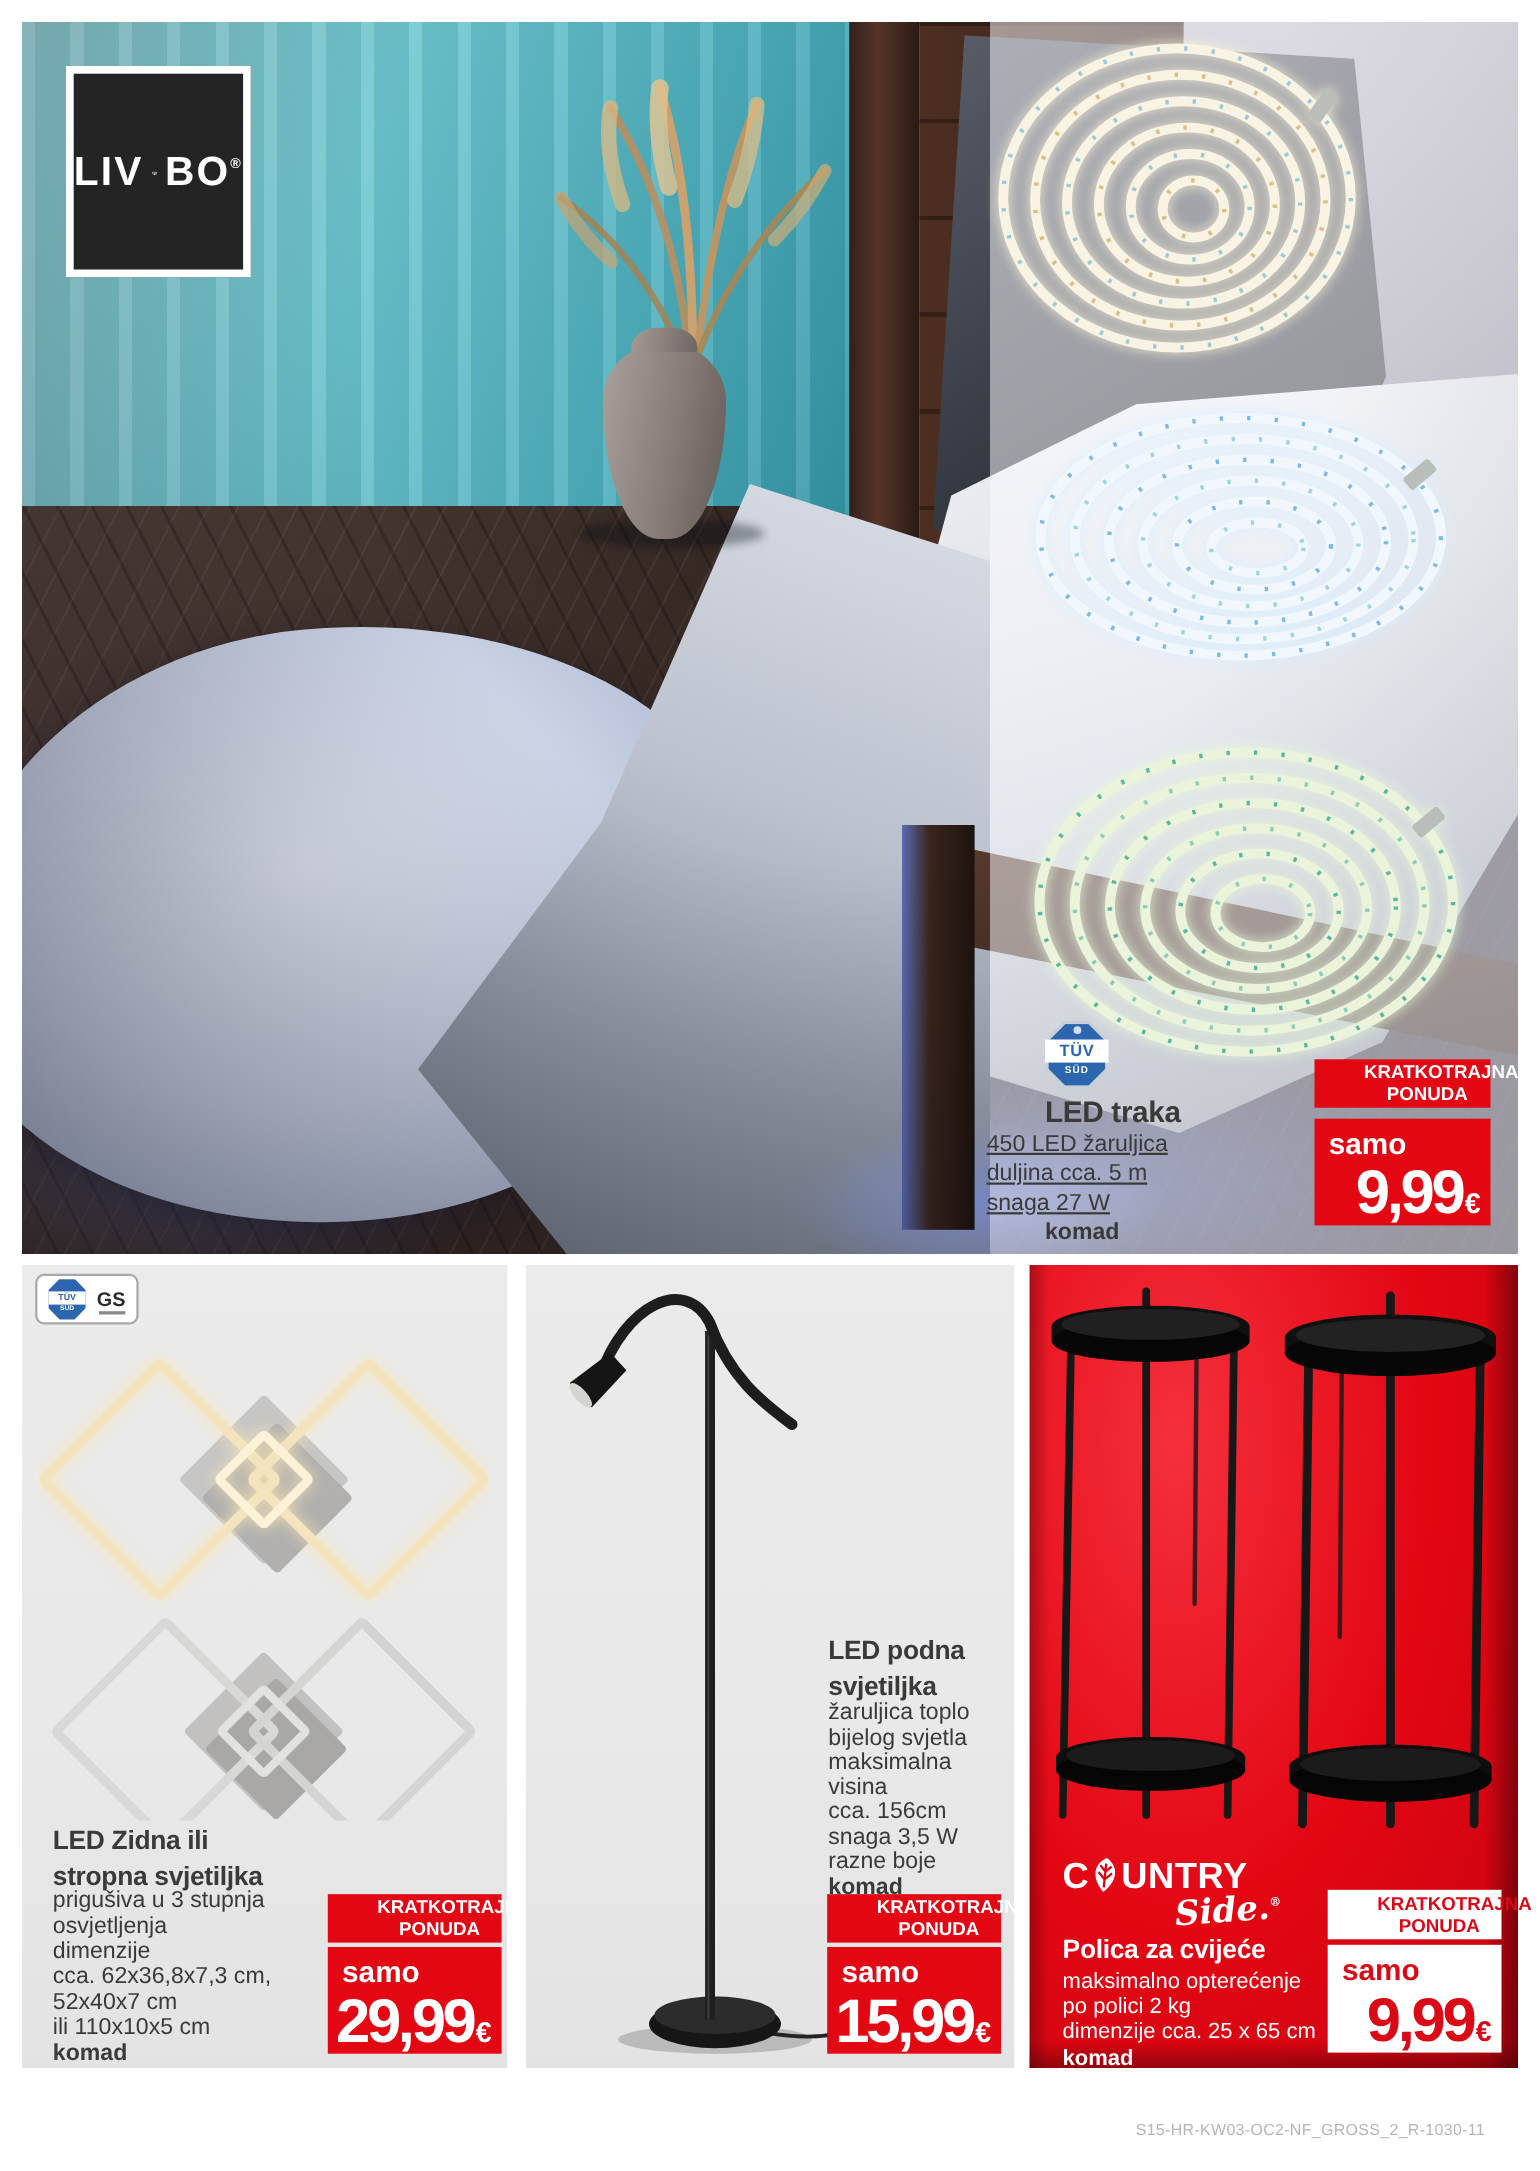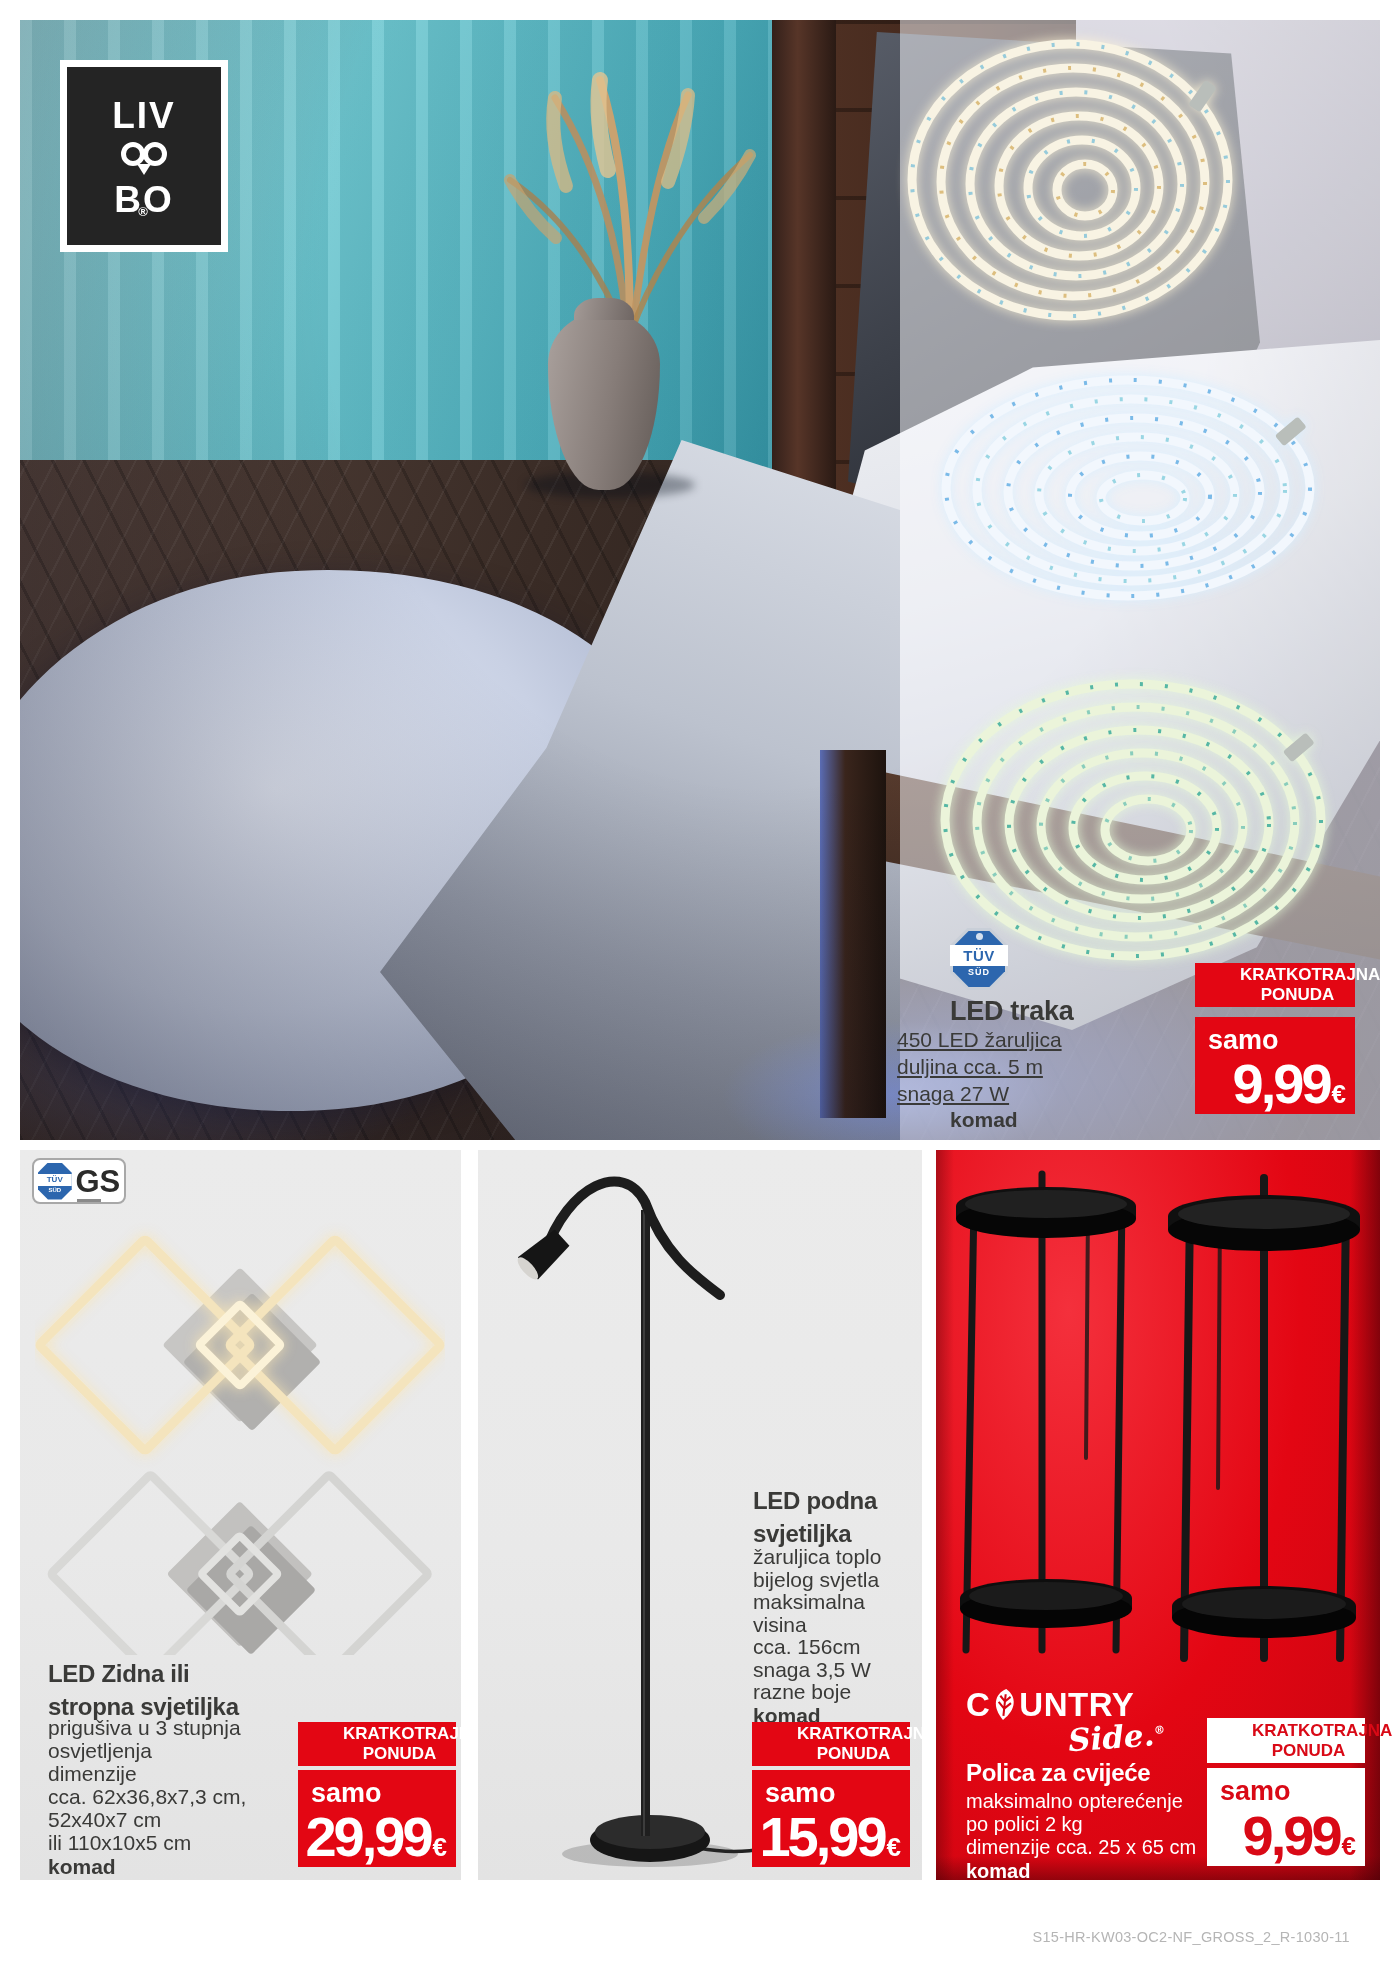--- a/index.html
+++ b/index.html
@@ -60,21 +60,21 @@
     background:linear-gradient(100deg,#a49b97,#6f6663);}
   .vase-shadow{position:absolute;left:505px;top:452px;width:170px;height:26px;border-radius:50%;background:rgba(0,10,20,.35);filter:blur(4px);}
   .vignette{position:absolute;inset:0;background:radial-gradient(ellipse at 55% 22%, rgba(0,0,0,0) 42%, rgba(6,6,18,.38) 100%);}
   .overlay-strip{position:absolute;left:880px;top:0;width:480px;height:1120px;background:rgba(252,252,255,.52);}
   .spiral{position:absolute;}
   #sp1{left:870px;top:5px;}
   #sp2{left:898px;top:342px;}
   #sp3{left:898px;top:642px;}
 
   .brand-logo{position:absolute;left:40px;top:40px;width:168px;height:192px;background:#242424;border:7px solid #fff;
-    display:flex;align-items:center;justify-content:center;color:#fff;font-weight:700;font-size:37px;letter-spacing:2px;flex-direction:column;}
+    display:flex;align-items:center;justify-content:center;color:#fff;font-weight:700;font-size:37px;letter-spacing:2px;}
   .brand-logo sup{font-size:13px;vertical-align:top;line-height:1;margin-top:-16px;}
   .brand-glyph{margin:4px 7px 0 7px;display:inline-block;}
 
   
   .tuv-badge{position:absolute;left:930px;top:908px;width:58px;height:62px;
     clip-path:polygon(30% 0,70% 0,100% 28%,100% 72%,70% 100%,30% 100%,0 72%,0 28%);background:#c9cfd8;}
   .tuv-badge .inner{position:absolute;inset:3px;clip-path:polygon(30% 0,70% 0,100% 28%,100% 72%,70% 100%,30% 100%,0 72%,0 28%);background:#2c66ae;}
   .tuv-badge .band{position:absolute;left:0;top:17px;width:100%;height:21px;background:#fff;color:#2c66ae;
     font-weight:700;font-size:15px;text-align:center;line-height:21px;letter-spacing:.5px;}
   .tuv-badge .sud{position:absolute;left:0;top:39px;width:100%;text-align:center;color:#fff;font-weight:700;font-size:9px;letter-spacing:1px;}
@@ -105,21 +105,21 @@
   .p-det{position:absolute;font-size:21px;color:#3a3a38;}
   .p-det .u{font-weight:700;}
   .panel.red .p-title,.panel.red .p-det{color:#fff;}
 
   
   .cert-pill{position:absolute;left:12px;top:8px;width:94px;height:46px;background:#fff;border:2px solid #a8a8a8;border-radius:8px;
     display:flex;align-items:center;justify-content:space-evenly;}
   .mini-oct{width:34px;height:37px;position:relative;clip-path:polygon(30% 0,70% 0,100% 28%,100% 72%,70% 100%,30% 100%,0 72%,0 28%);background:#2c66ae;}
   .mini-oct .b{position:absolute;left:0;top:11px;width:100%;height:12px;background:#fff;color:#2c66ae;font-size:8px;font-weight:700;text-align:center;line-height:12px;}
   .mini-oct .s{position:absolute;left:0;top:24px;width:100%;text-align:center;color:#fff;font-size:6px;font-weight:700;}
-  .gs-mark{font-size:31px;font-weight:700;color:#2b2b2a;line-height:1;position:relative;}
+  .gs-mark{font-size:18px;font-weight:700;color:#2b2b2a;line-height:1;position:relative;}
   .gs-mark::after{content:"";position:absolute;left:2px;bottom:-5px;width:24px;height:3px;background:#8a8a8a;}
 
   
   .country{position:absolute;color:#fff;}
   .country .l1{font-size:33px;font-weight:700;letter-spacing:.5px;display:flex;align-items:center;}
   .country .leaf{margin:0 1px;transform:rotate(6deg) translateY(-1px);}
   .country .l2{position:absolute;left:102px;top:33px;font-family:"DejaVu Serif",serif;font-style:italic;font-weight:700;font-size:31px;transform:rotate(-4deg);}
   .country .l2 sup{font-size:11px;font-style:normal;}
 
   

